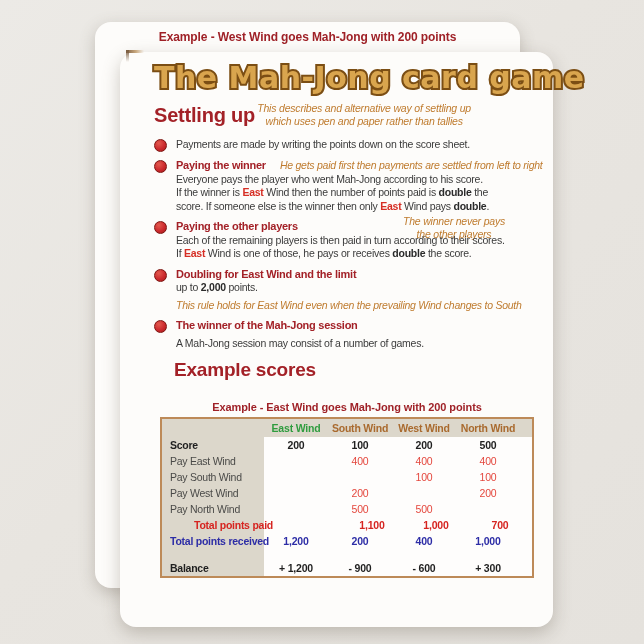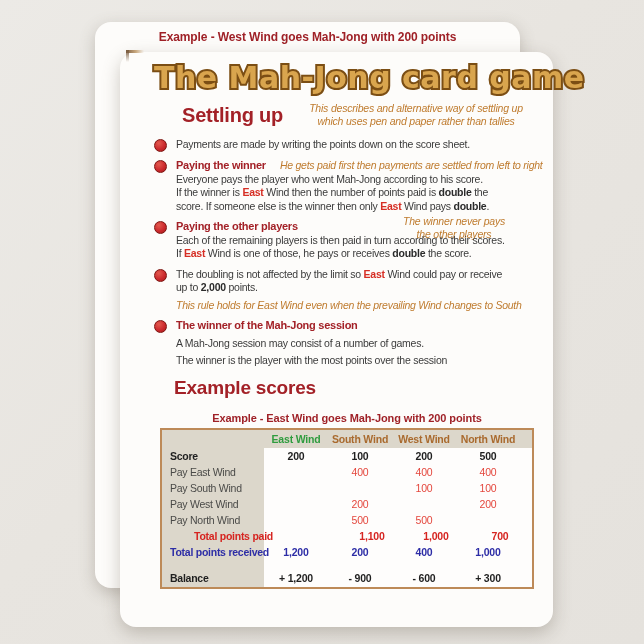--- a/index.html
+++ b/index.html
@@ -32,21 +32,21 @@
 
   .main-title{
     margin-top:2px;text-align:center;
     font-family:"DejaVu Sans",sans-serif;
     font-size:30px;font-weight:800;letter-spacing:0.5px;
     color:#d9a54e;
     -webkit-text-stroke:4px #7b4e14;
     paint-order:stroke fill;
     white-space:nowrap;
   }
-  .section-row{display:flex;justify-content:space-between;align-items:flex-start;margin-top:5px;margin-left:28px;}
+  .section-row{display:flex;justify-content:flex-start;align-items:flex-start;margin-top:5px;}
   .h1{font-size:20px;font-weight:bold;color:#a32127;letter-spacing:-0.2px;margin-top:4px;}
   .h2{font-size:19px;font-weight:bold;color:#a32127;letter-spacing:-0.2px;margin-top:9px;margin-left:20px;}
   .note-block{
     width:218px;margin-right:4px;margin-top:2px;text-align:center;
     font-style:italic;color:#bf7b2e;font-size:10.5px;line-height:13px;letter-spacing:-0.2px;
   }
   .bullets{margin-top:10px;}
   .bullet{display:flex;margin-bottom:7px;position:relative;}
   .dot{
     flex:none;width:11px;height:11px;border-radius:50%;margin:1px 9px 0 0;
@@ -59,21 +59,21 @@
   .hd{font-weight:bold;color:#a32127;font-size:11px;}
   .east{font-weight:bold;color:#d62e24;text-align:right;}
   .emph{font-weight:bold;color:#2b2b2b;}
   .note{font-style:italic;color:#bf7b2e;}
   .note-gap{margin-left:14px;}
   .aside{
     position:absolute;right:10px;bottom:-27px;width:130px;text-align:center;
     font-style:italic;color:#bf7b2e;font-size:10.5px;line-height:12.5px;letter-spacing:-0.2px;
   }
   .caption{
-    margin-left:6px;margin-top:13px;width:374px;text-align:center;
+    margin-left:6px;margin-top:20px;width:374px;text-align:center;
     font-size:11px;font-weight:bold;color:#9f2127;letter-spacing:-0.1px;
   }
   .scores-table{
     margin-left:6px;margin-top:4px;width:374px;box-sizing:border-box;
     border:2px solid #bd8a58;background:#dcd7cb;position:relative;
   }
   .white-bg{position:absolute;left:102px;top:18px;right:0;bottom:0;background:#fefdfc;}
   .rows{position:relative;}
   .trow{display:grid;grid-template-columns:102px 64px 64px 64px 64px;height:16px;align-items:center;}
   .trow.header{height:18px;}
@@ -135,31 +135,30 @@
       <div class="dot"></div>
       <div class="blines">
           <div class="line"><span class="hd">Paying the other players</span></div>
           <div class="line"><span>Each of the remaining players is then paid in turn according to their scores.</span></div>
           <div class="line"><span>If </span><span class="east">East</span><span> Wind is one of those, he pays or receives </span><span class="emph">double</span><span> the score.</span></div>
         </div>
     </div>
     <div class="bullet">
       <div class="dot"></div>
       <div class="blines">
-          <div class="line"><span>The doubling is not affected by the limit so </span><span class="east">East</span><span> Wind could pay or receive</span></div>
+          <div class="line"><span class="hd">Doubling for East Wind and the limit</span></div>
           <div class="line"><span>up to </span><span class="emph">2,000</span><span> points.</span></div>
           <div class="line gap-above"><span class="note">This rule holds for East Wind even when the prevailing Wind changes to South</span></div>
         </div>
     </div>
     <div class="bullet">
       <div class="dot"></div>
       <div class="blines">
           <div class="line"><span class="hd">The winner of the Mah-Jong session</span></div>
           <div class="line gap-above"><span>A Mah-Jong session may consist of a number of games.</span></div>
-          <div class="line gap-above"><span>The winner is the player with the most points over the session</span></div>
         </div>
     </div>
   </div>
 
   <div class="h2">Example scores</div>
   <div class="caption">Example - East Wind goes Mah-Jong with 200 points</div>
 
   <div class="scores-table">
     <div class="white-bg"></div>
     <div class="rows" id="table-rows">

